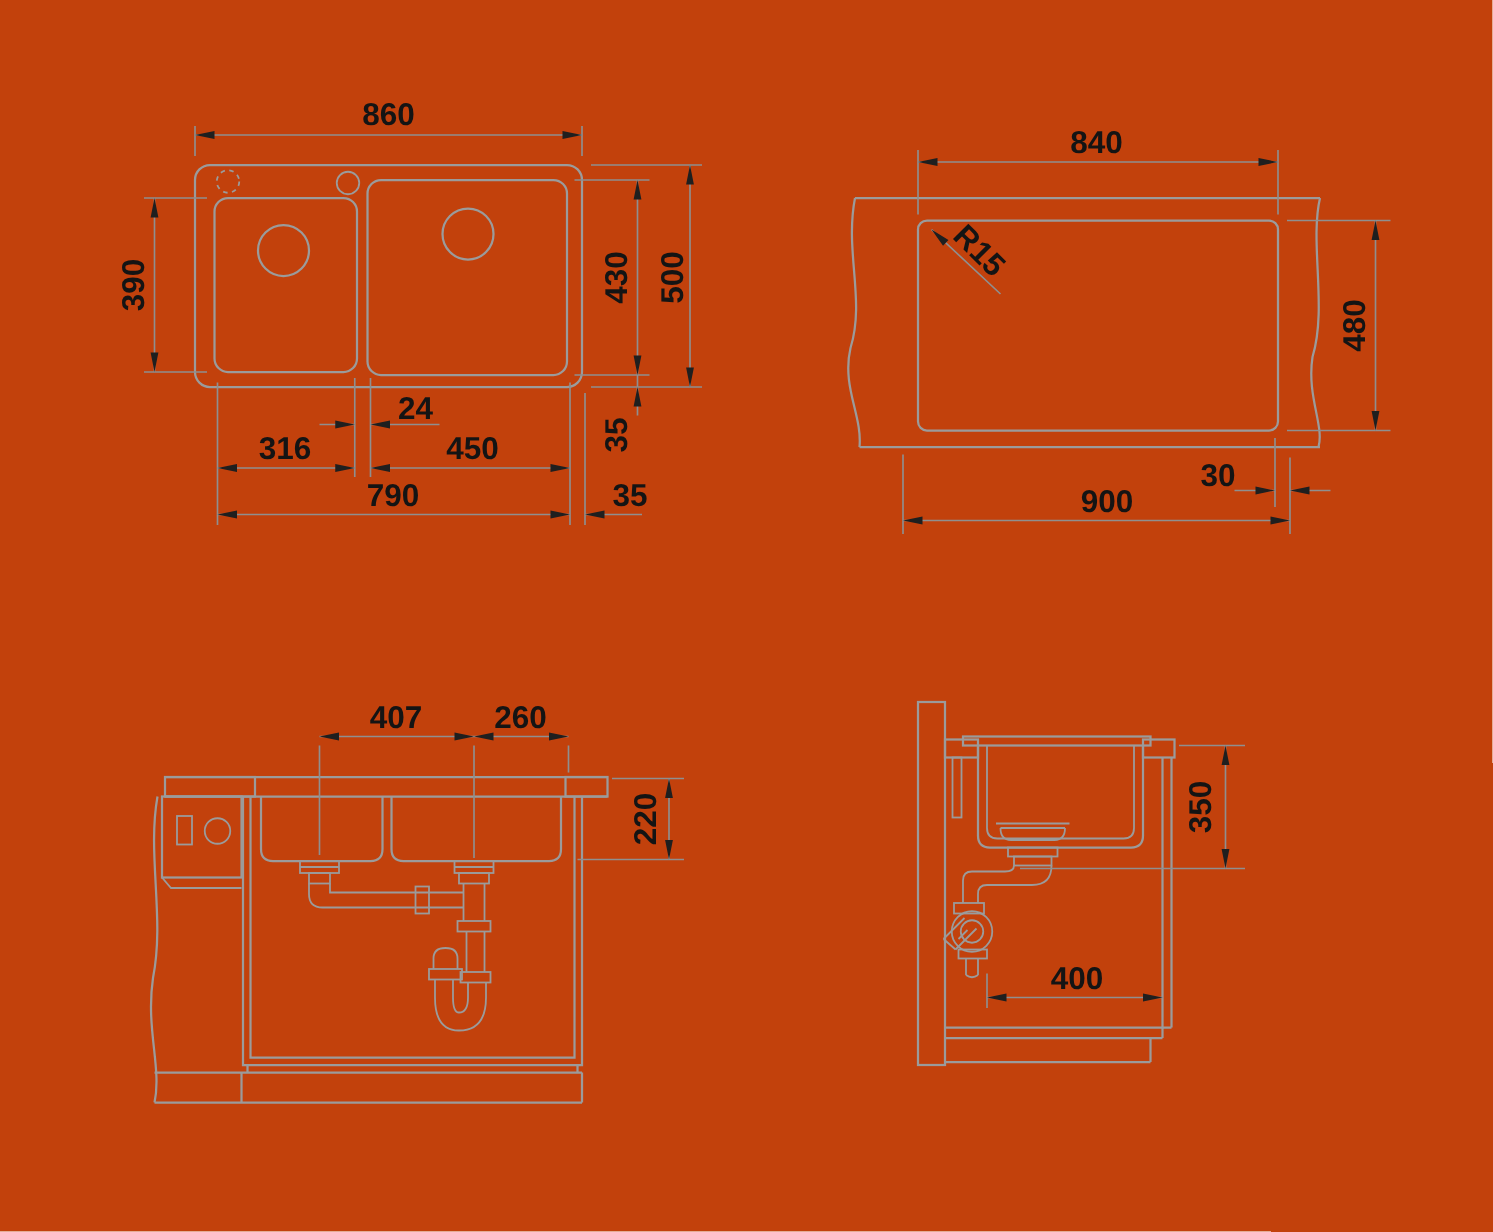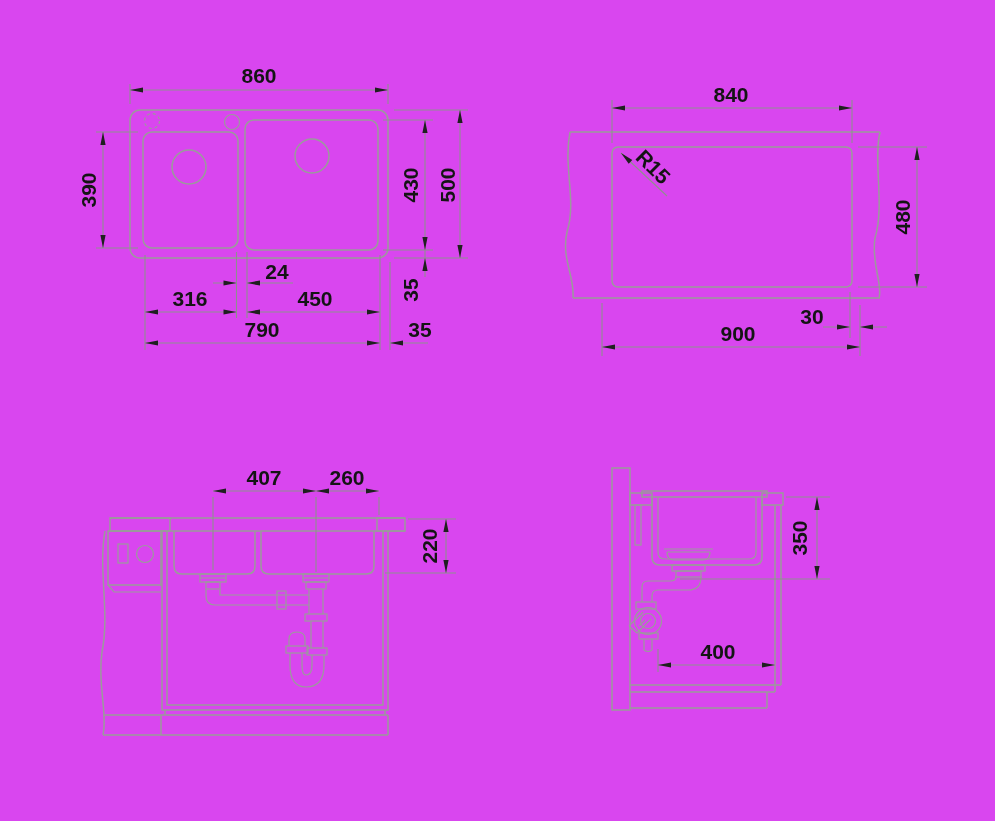--- a/index.html
+++ b/index.html
@@ -1,16 +1,16 @@
 <!DOCTYPE html>
 <html><head>
 <meta charset="utf-8">
 <style>
   html,body{margin:0;padding:0;background:#ffffff;}
-  .canvas{position:relative;width:995px;height:821px;background:#d946ef;overflow:hidden;}
+  .canvas{position:relative;width:995px;height:821px;background:#c2410c;overflow:hidden;}
   svg{position:absolute;left:0;top:0;}
   .obj{stroke:#9b9b9b;stroke-width:1.5;fill:none;}
   .thin{stroke:#9b9b9b;stroke-width:1.2;fill:none;}
   .dim{stroke:#8f8f8f;stroke-width:1.1;fill:none;}
   .arrow{fill:#1f1f1f;stroke:none;}
   .dim-text{font-family:"Liberation Sans","DejaVu Sans",sans-serif;font-weight:bold;font-size:21px;fill:#141414;}
 </style>
 </head>
 <body>
 

